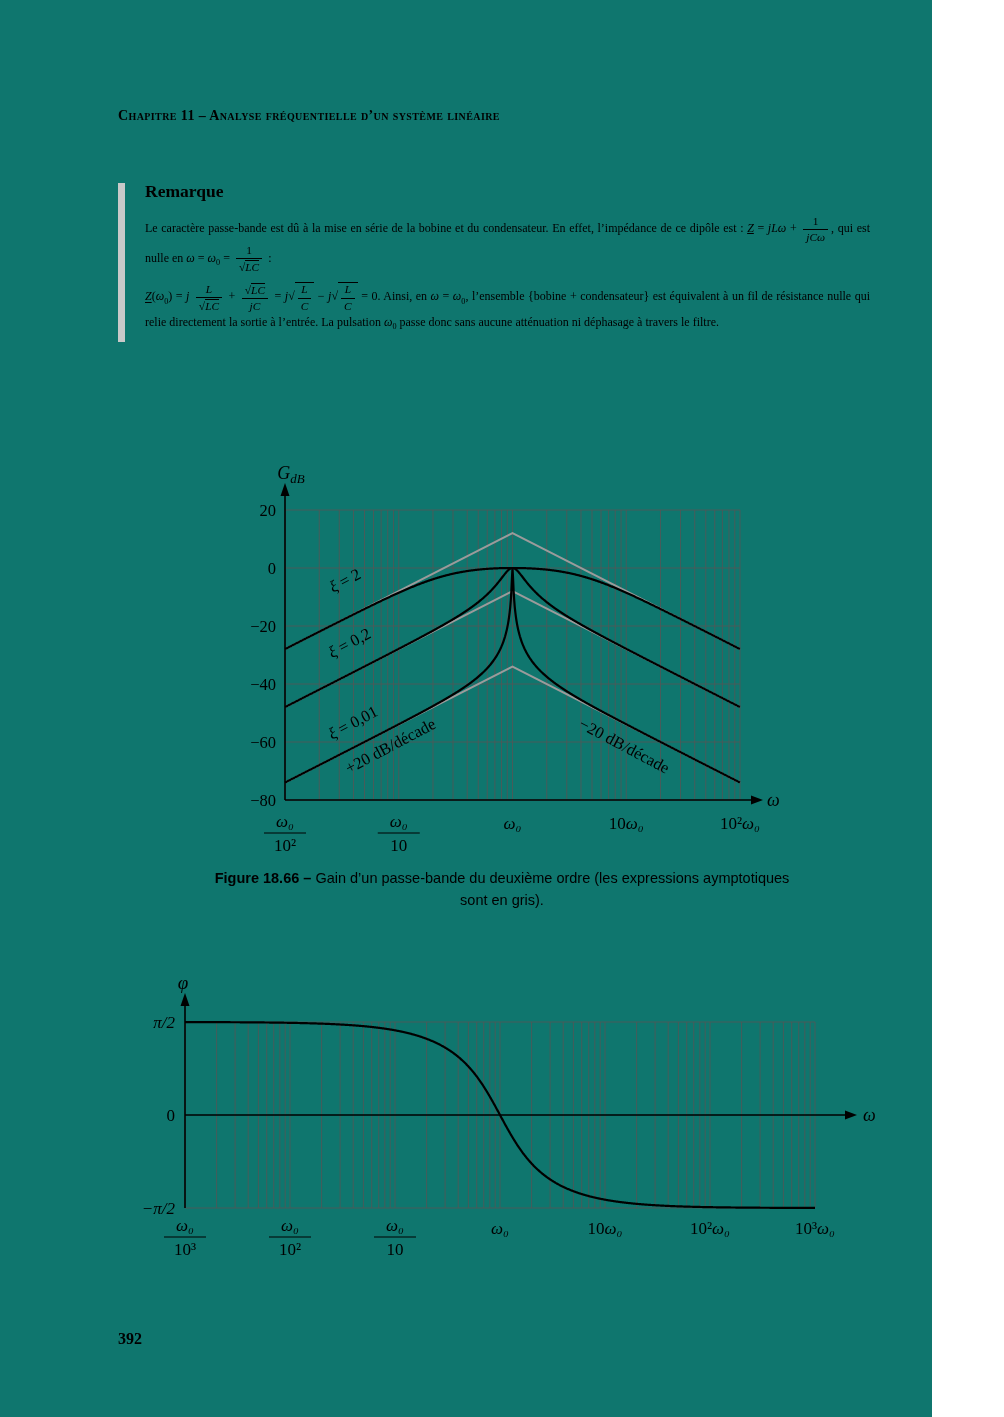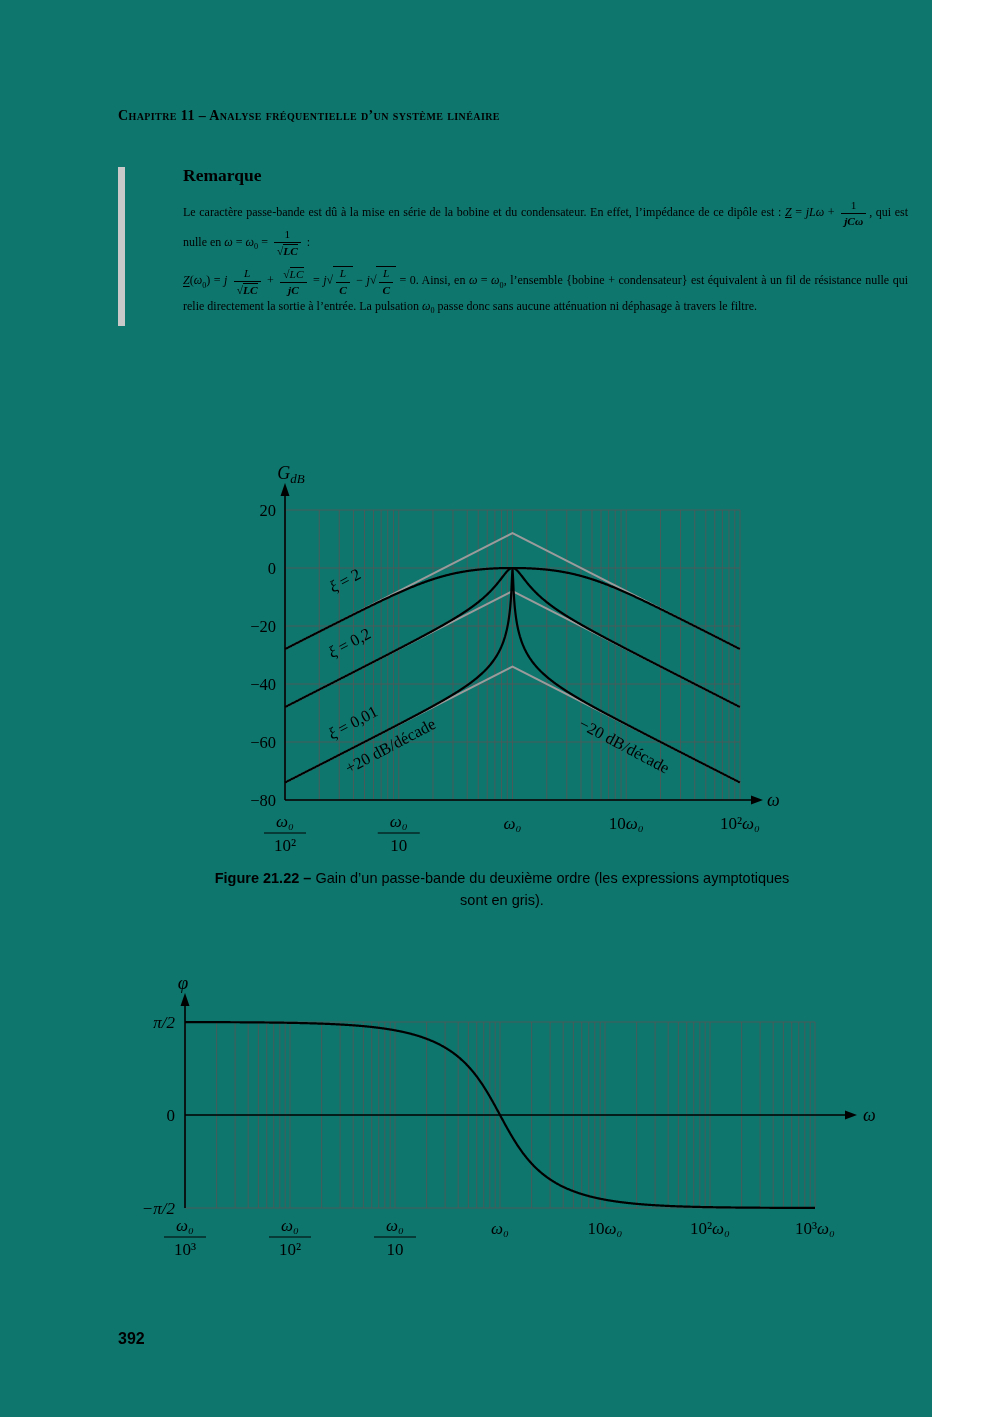--- a/index.html
+++ b/index.html
@@ -1,39 +1,39 @@
 <!DOCTYPE html>
 <html><head>
 <meta charset="utf-8">
 <style>
   html,body{margin:0;padding:0;background:#ffffff;}
   .page{position:relative;width:932px;height:1417px;background:#0f766e;overflow:hidden;
         font-family:"Liberation Serif","DejaVu Serif",serif;color:#000;}
   .running-head{position:absolute;left:118px;top:108px;font-size:14px;font-weight:700;
         font-variant:small-caps;letter-spacing:0.4px;}
-  .remark{position:absolute;left:118px;top:165px;width:752px;padding-left:38px;}
+  .remark{position:absolute;left:118px;top:181px;width:752px;}
   .remark-bar{position:absolute;left:0;top:2px;bottom:0;width:7px;background:#c9c9c9;}
   .remark-body{margin-left:27px;}
   .remark-title{font-size:17.5px;font-weight:700;margin:0 0 13px 0;}
   .remark-body p{font-size:12px;line-height:1.62;text-align:justify;margin:0 0 8px 0;}
   .frac{display:inline-block;vertical-align:middle;text-align:center;margin:0 3px;font-size:0.95em;}
   .frac .num{display:block;padding:0 3px 1px;border-bottom:1.2px solid #000;line-height:1.15;}
-  .frac .den{display:block;padding:1px 3px 0;line-height:1.15;font-weight:bold;}
+  .frac .den{display:block;padding:1px 3px 0;line-height:1.15;}
   .ol{border-top:1.2px solid #000;display:inline-block;line-height:1.1;}
   .cul{font-style:italic;text-decoration:underline;}
   sub{font-size:0.68em;}
   .fig1{position:absolute;left:215px;top:465px;width:700px;height:400px;}
   .fig2{position:absolute;left:110px;top:977px;width:800px;height:300px;}
   .caption{position:absolute;left:0;width:1004px;text-align:center;
         font-family:"Liberation Sans","DejaVu Sans",sans-serif;font-size:14.5px;line-height:1.5;}
   .caption1{top:868px;}
   .caption2{top:1283px;}
   .cap-inner{display:inline-block;max-width:600px;}
   .cap-label{font-weight:700;}
-  .pageno{position:absolute;left:118px;top:1330px;font-family:Liberation Sans, sans-serif;
+  .pageno{position:absolute;left:118px;top:1330px;font-family:Liberation Serif, serif;
         font-weight:700;font-size:16px;}
 </style>
 </head>
 <body>
 
 <div class="page">
 
   <div class="running-head">Chapitre 11 – Analyse fréquentielle d’un système linéaire</div>
 
   <div class="remark">
@@ -132,21 +132,21 @@
           <text x="137.1125" y="182.75" text-anchor="middle" font-family="&quot;Liberation Serif&quot;,&quot;DejaVu Serif&quot;,serif" font-size="16.5" fill="#000" transform="rotate(-28 137.1125 182.75)"><tspan font-style="italic">ξ</tspan><tspan> = 0,2</tspan></text>
           <text x="140.525" y="262.5" text-anchor="middle" font-family="&quot;Liberation Serif&quot;,&quot;DejaVu Serif&quot;,serif" font-size="16.5" fill="#000" transform="rotate(-28 140.525 262.5)"><tspan font-style="italic">ξ</tspan><tspan> = 0,01</tspan></text>
           <text x="178.0625" y="285.7" text-anchor="middle" font-family="&quot;Liberation Serif&quot;,&quot;DejaVu Serif&quot;,serif" font-size="16.5" fill="#000" transform="rotate(-28 178.0625 285.7)">+20 dB/décade</text>
           <text x="406.7" y="285.7" text-anchor="middle" font-family="&quot;Liberation Serif&quot;,&quot;DejaVu Serif&quot;,serif" font-size="16.5" fill="#000" transform="rotate(28 406.7 285.7)">−20 dB/décade</text>
         </g>
       </svg>
   </div>
 
   <div class="caption caption1">
     <span class="cap-inner">
-      <span class="cap-label">Figure 21.22 –</span>
+      <span class="cap-label">Figure 18.66 –</span>
       <span>Gain d’un passe-bande du deuxième ordre (les expressions aymptotiques sont en gris).</span>
     </span>
   </div>
 
   <div class="fig2">
     <svg id="phase-svg" width="800" height="300">
         <g stroke="#555" stroke-width="0.8">
           <line x1="75" y1="45" x2="75" y2="231"></line>
           <line x1="106.60814954471803" y1="45" x2="106.60814954471803" y2="231"></line>
           <line x1="125.09773174556457" y1="45" x2="125.09773174556457" y2="231"></line>

